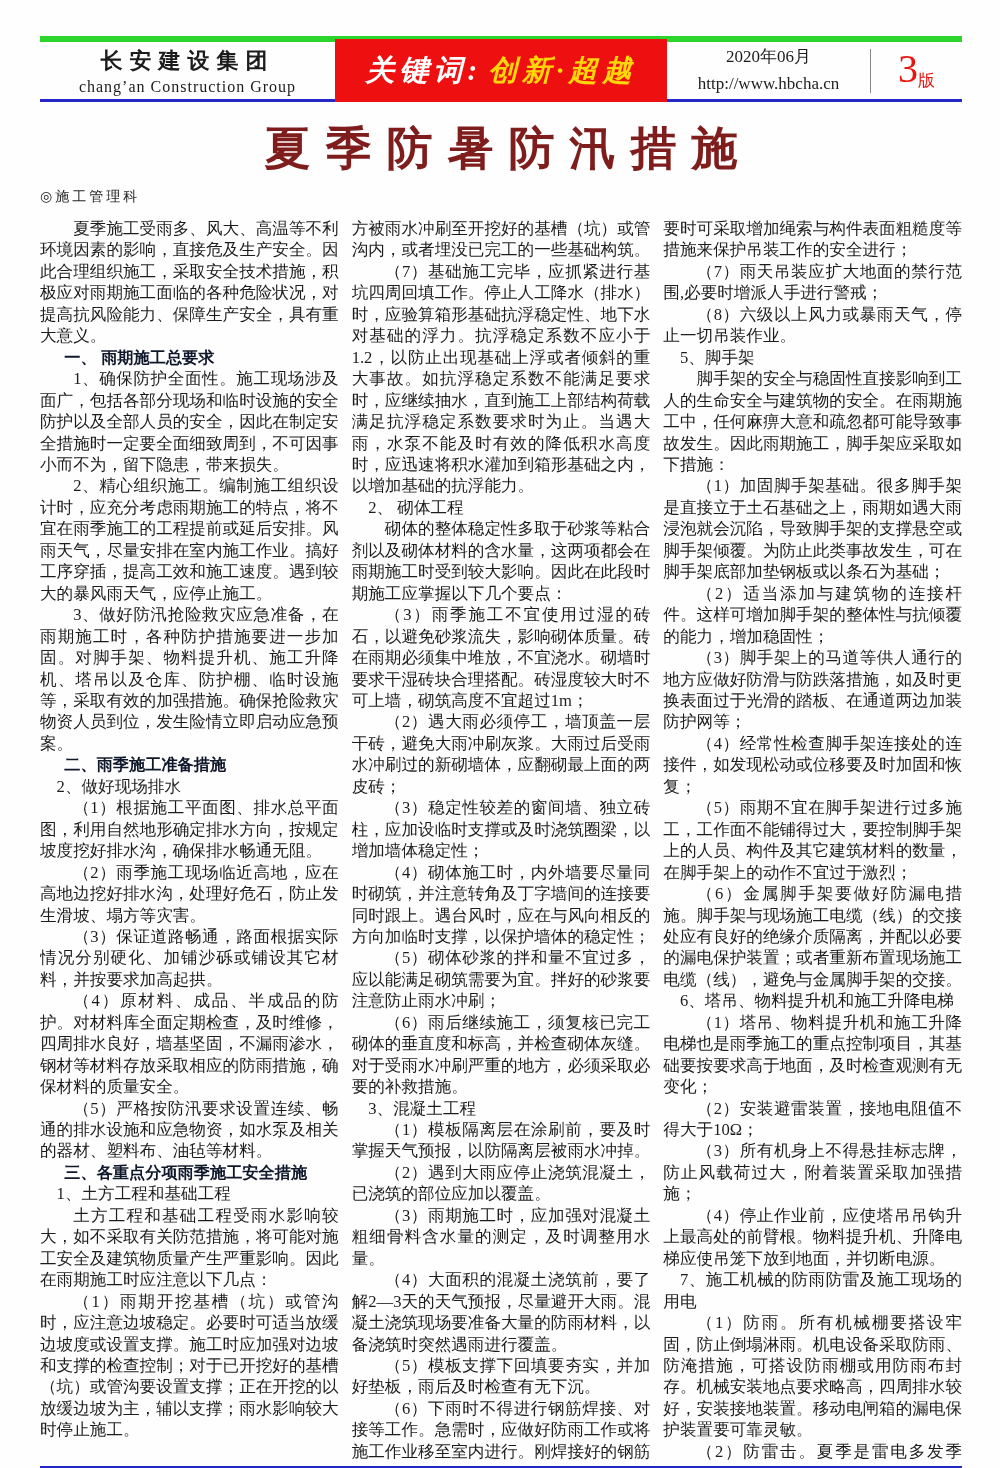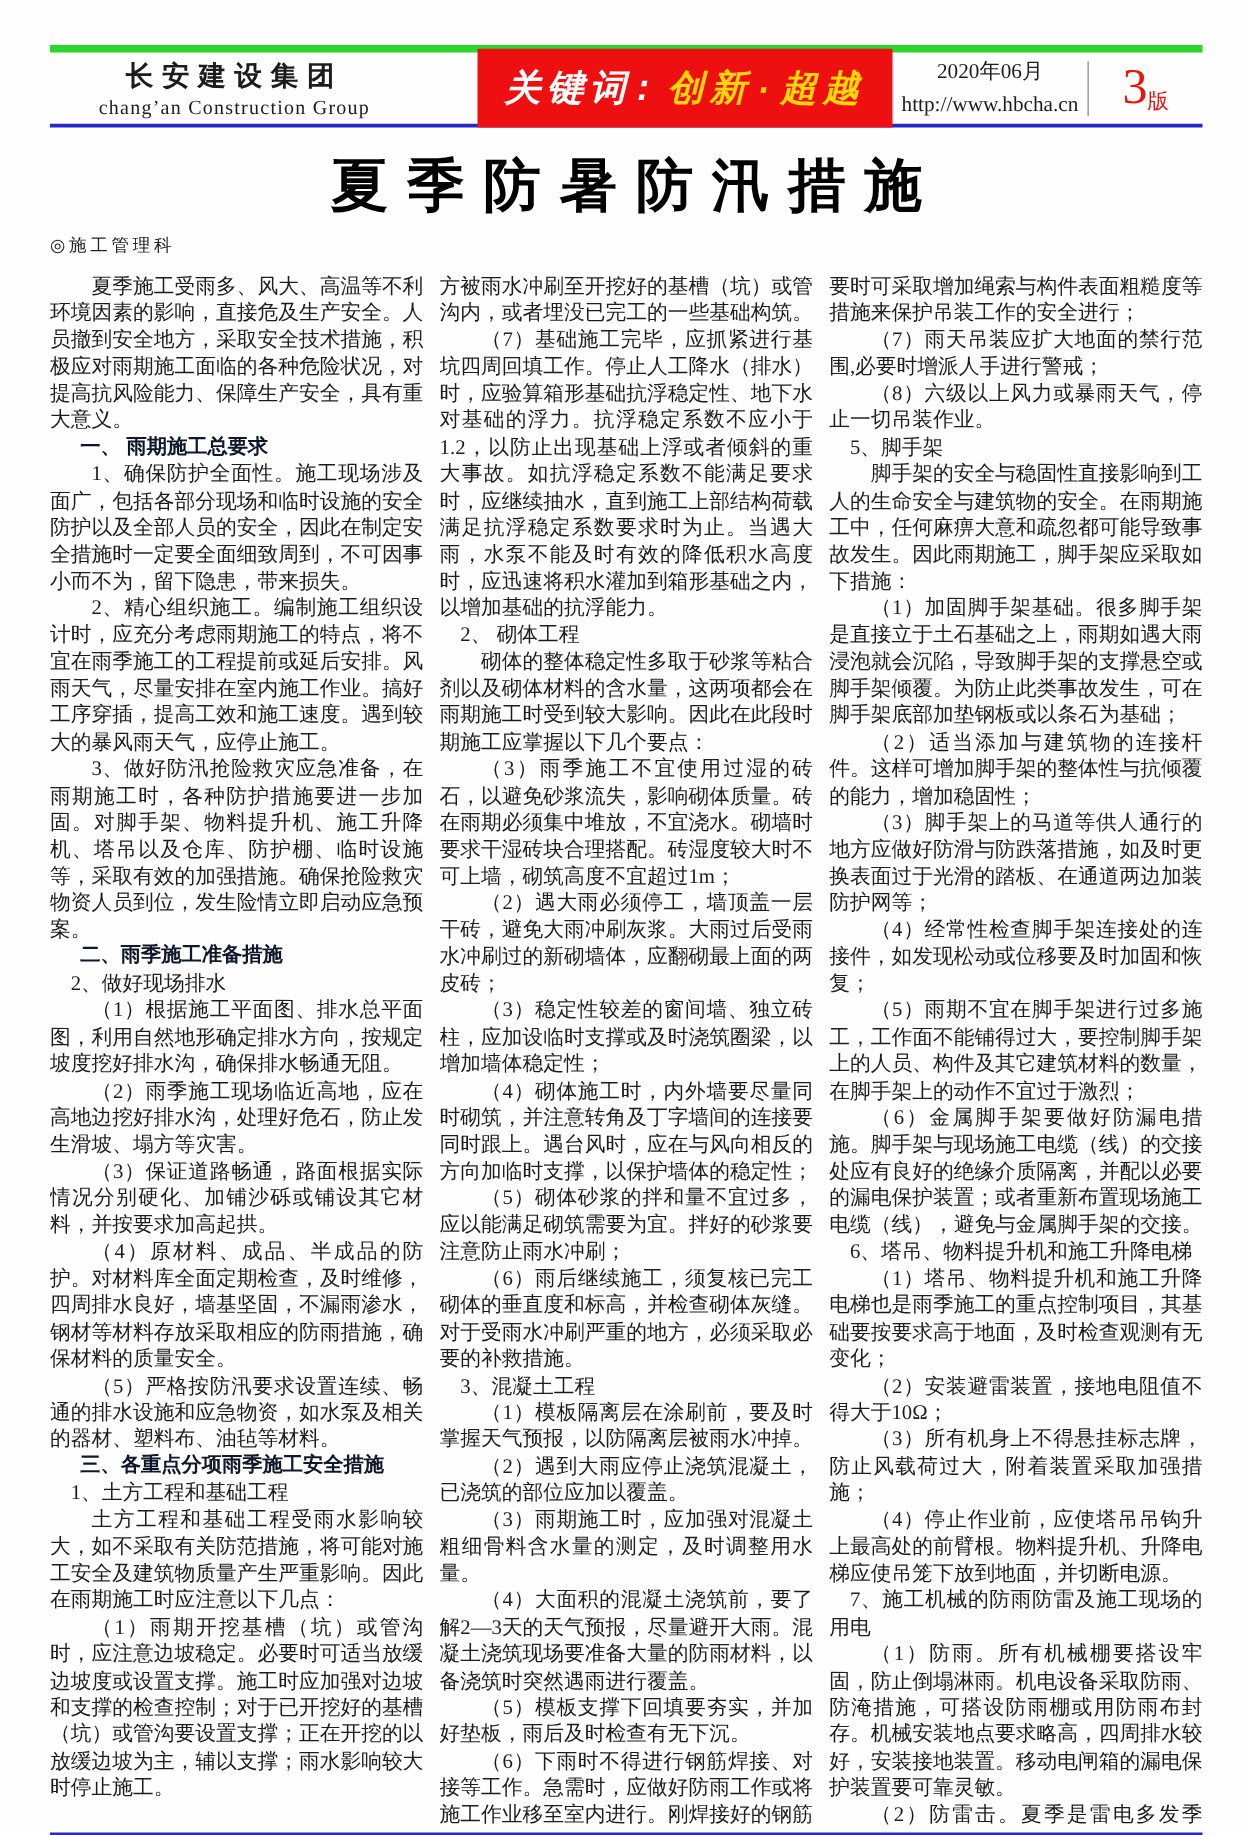--- a/index.html
+++ b/index.html
@@ -16,37 +16,37 @@
   .top-green-bar{height:6px;background:var(--green);}
   
   .header{display:flex;align-items:stretch;height:60px;border-bottom:3px solid var(--blue);justify-content:center;}
   .masthead{width:295px;align-self:center;text-align:center;}
   .masthead-cn{font-size:22px;font-weight:bold;letter-spacing:7px;font-family:"Liberation Serif","DejaVu Serif",serif;}
   .masthead-en{font-size:16px;margin-top:2px;letter-spacing:1px;}
   .keyword-banner{
     width:332px;background:var(--red);color:#ffffff;
     display:flex;align-items:center;justify-content:center;
     font-size:29px;font-weight:bold;font-style:italic;letter-spacing:5px;
-    font-family:Liberation Mono, monospace;
-    height:63px;margin-top:-3px;margin-left:47px;
+    font-family:Liberation Serif, serif;
+    height:63px;margin-top:-3px;
   }
   .kw-value{color:var(--yellow);margin-left:6px;}
   .header-right{flex:1;align-self:center;text-align:center;font-size:17px;line-height:1.55;}
   .page-number{
     width:92px;align-self:center;height:44px;
     display:flex;align-items:flex-start;justify-content:center;
     border-left:1px solid #888;color:var(--page-red);
   }
   .page-number .num{font-size:40px;line-height:40px;font-family:"Liberation Serif",serif;}
   .page-number .suffix{font-size:17px;margin-top:20px;}
   
   .title{
     margin-top:16px;text-align:center;
     font-family:"Liberation Sans","DejaVu Sans",sans-serif;
-    font-size:46px;font-weight:900;letter-spacing:15px;color:#000000;
+    font-size:46px;font-weight:900;letter-spacing:15px;color:#7f1d1d;
     text-indent:15px; 
   }
   .byline{margin-top:8px;text-align:left;font-size:14px;letter-spacing:3px;color:#222;}
   
   .columns{display:flex;gap:13px;margin-top:12px;height:1244px;overflow:hidden;}
   .col{flex:1;overflow:hidden;text-align:justify;}
   .par{
     font-size:16.6px;line-height:21.45px;color:var(--ink);
     text-align:justify;text-justify:inter-character;
   }
@@ -85,21 +85,21 @@
       <span class="num">3</span>
       <span class="suffix">版</span>
     </div>
   </div>
 
   <h1 class="title">夏季防暑防汛措施</h1>
   <div class="byline">◎施工管理科</div>
 
   <div class="columns" id="columns">
       <div class="col">
-        <p class="par p">夏季施工受雨多、风大、高温等不利环境因素的影响，直接危及生产安全。人员撤到安全地方，采取安全技术措施，积极应对雨期施工面临的各种危险状况，对提高抗风险能力、保障生产安全，具有重大意义。</p>
+        <p class="par p">夏季施工受雨多、风大、高温等不利环境因素的影响，直接危及生产安全。因此合理组织施工，采取安全技术措施，积极应对雨期施工面临的各种危险状况，对提高抗风险能力、保障生产安全，具有重大意义。</p>
         <p class="par h">一、 雨期施工总要求</p>
         <p class="par p">1、确保防护全面性。施工现场涉及面广，包括各部分现场和临时设施的安全防护以及全部人员的安全，因此在制定安全措施时一定要全面细致周到，不可因事小而不为，留下隐患，带来损失。</p>
         <p class="par p">2、精心组织施工。编制施工组织设计时，应充分考虑雨期施工的特点，将不宜在雨季施工的工程提前或延后安排。风雨天气，尽量安排在室内施工作业。搞好工序穿插，提高工效和施工速度。遇到较大的暴风雨天气，应停止施工。</p>
         <p class="par p">3、做好防汛抢险救灾应急准备，在雨期施工时，各种防护措施要进一步加固。对脚手架、物料提升机、施工升降机、塔吊以及仓库、防护棚、临时设施等，采取有效的加强措施。确保抢险救灾物资人员到位，发生险情立即启动应急预案。</p>
         <p class="par h">二、雨季施工准备措施</p>
         <p class="par s">2、做好现场排水</p>
         <p class="par p">（1）根据施工平面图、排水总平面图，利用自然地形确定排水方向，按规定坡度挖好排水沟，确保排水畅通无阻。</p>
         <p class="par p">（2）雨季施工现场临近高地，应在高地边挖好排水沟，处理好危石，防止发生滑坡、塌方等灾害。</p>
         <p class="par p">（3）保证道路畅通，路面根据实际情况分别硬化、加铺沙砾或铺设其它材料，并按要求加高起拱。</p>
         <p class="par p">（4）原材料、成品、半成品的防护。对材料库全面定期检查，及时维修，四周排水良好，墙基坚固，不漏雨渗水，钢材等材料存放采取相应的防雨措施，确保材料的质量安全。</p>

